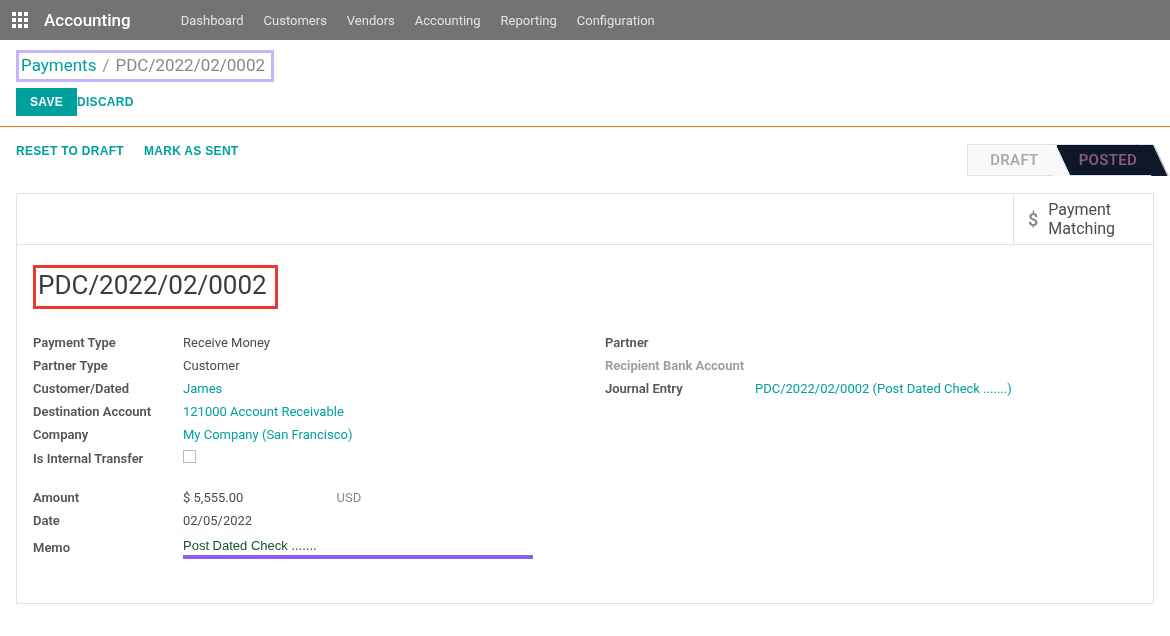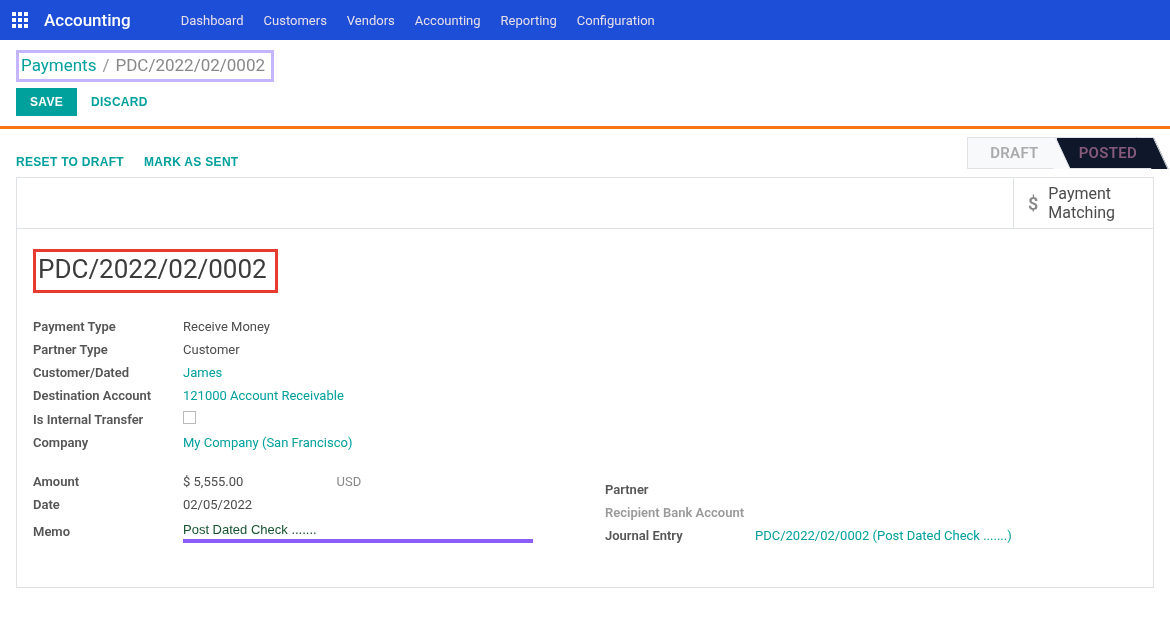--- a/index.html
+++ b/index.html
@@ -1,51 +1,51 @@
 <!DOCTYPE html>
 <html><head>
 <meta charset="utf-8">
 <style>
 * { box-sizing: border-box; margin: 0; padding: 0; }
 body { font-family: -apple-system, BlinkMacSystemFont, "Segoe UI", Roboto, "Helvetica Neue", Arial, sans-serif; font-size: 13px; color: #4c4c4c; background: #fff; }
 
-.topnav { background: #1d4ed8; height: 40px; display: flex; align-items: center; padding: 0 8px; color: #fff; }
+.topnav { background: #737373; height: 40px; display: flex; align-items: center; padding: 0 8px; color: #fff; }
 .apps-icon { width: 24px; height: 24px; display: flex; align-items: center; justify-content: center; margin-right: 12px; cursor: pointer; }
 .app-title { font-size: 17px; font-weight: 500; color: #fff; margin-right: 40px; }
 .nav-item { color: #e9dfe8; font-size: 13px; padding: 0 10px; cursor: pointer; }
 
 .breadcrumb-wrap { padding: 10px 16px 6px 16px; }
 .breadcrumb { display: inline-flex; align-items: center; font-size: 17px; border: 3px solid #c4b5fd; padding: 2px 6px 4px 2px; }
 .breadcrumb a { color: #00a09d; text-decoration: none; }
 .breadcrumb .sep { color: #999; margin: 0 6px; }
 .breadcrumb .crumb-current { color: #888; }
 
-.action-bar { padding: 0 8px 10px 16px; display: flex; align-items: center; gap: 14px; }
+.action-bar { padding: 0 8px 10px 16px; display: flex; align-items: center; }
 .btn-primary { background: #00a09d; color: #fff; border: none; padding: 7px 14px; font-size: 12px; font-weight: 600; cursor: pointer; letter-spacing: .3px; }
 .btn-link { color: #00a09d; background: none; border: none; font-size: 12px; font-weight: 600; cursor: pointer; letter-spacing: .3px; }
 
-.statusbar { border-top: 3px solid #f97316; display: flex; align-items: flex-end; padding: 8px 16px; }
+.statusbar { border-top: 1px solid #f97316; display: flex; align-items: flex-start; padding: 17px 16px; }
 .statusbar .left { display: flex; gap: 20px; }
 .status-stages { margin-left: auto; display: flex; align-items: center; }
 .stage { position: relative; padding: 6px 16px 6px 22px; font-size: 15px; font-weight: 600; letter-spacing: .3px; color: #aaa; background: #f8f9fa; border: 1px solid #dee2e6; cursor: pointer; }
 .stage.active { color: #875a7b; background: #0f172a; }
 .stage::after { content: ''; position: absolute; right: -8px; top: -1px; bottom: -1px; width: 16px; background: inherit; border-right: 1px solid #dee2e6; border-top: 1px solid #dee2e6; transform: skewX(25deg); z-index: 1; }
 
 .sheet { margin: 0 16px 16px 16px; border: 1px solid #dee2e6; background: #fff; }
 .sheet-top { display: flex; border-bottom: 1px solid #dee2e6; min-height: 44px; }
 .sheet-top-spacer { flex: 1; }
 .stat-btn { display: flex; align-items: center; gap: 10px; padding: 6px 14px; border-left: 1px solid #dee2e6; cursor: pointer; min-width: 140px; }
 .stat-btn .dollar { font-size: 18px; color: #888; font-weight: 600; }
 .stat-btn .txt { font-size: 16px; color: #4c4c4c; line-height: 1.2; }
 
 .sheet-body { padding: 20px 16px 40px 16px; }
 .title-wrap { display: inline-block; border: 3px solid #e63b2e; padding: 2px 8px 6px 2px; margin-bottom: 22px; }
 .rec-title { font-size: 26px; font-weight: 400; color: #3c3c3c; }
 
-.columns { display: flex; gap: 40px; align-items: flex-end; }
+.columns { display: flex; gap: 40px; }
 .col { flex: 1; }
 .field-row { display: flex; align-items: center; padding: 4px 0; font-size: 13px; }
 .field-row .label { width: 150px; color: #555; font-weight: 600; }
 .field-row .label.muted { color: #9a9a9a; }
 .field-row .value { flex: 1; color: #4c4c4c; }
 .field-row .value.link { color: #00a09d; cursor: pointer; }
 .field-row .value input.editable { border: none; border-bottom: 4px solid #8b5cf6; font-size: 13px; color: #14532d; padding: 2px 0; width: 100%; max-width: 350px; background: transparent; }
 .field-row .chk { width: 13px; height: 13px; border: 1px solid #bbb; display: inline-block; }
 .spacer-row { height: 16px; }
 .amt-cur { color: #888; margin-left: 90px; }
@@ -129,26 +129,26 @@
         </div>
         <div class="field-row">
           <div class="label">Customer/Dated</div>
           <div class="value link">James</div>
         </div>
         <div class="field-row">
           <div class="label">Destination Account</div>
           <div class="value link">121000 Account Receivable</div>
         </div>
         <div class="field-row">
+          <div class="label">Company</div>
+          <div class="value link">My Company (San Francisco)</div>
+        </div>
+        <div class="field-row">
           <div class="label">Is Internal Transfer</div>
           <div class="value"><span class="chk"></span></div>
-        </div>
-        <div class="field-row">
-          <div class="label">Company</div>
-          <div class="value link">My Company (San Francisco)</div>
         </div>
         <div class="spacer-row"></div>
         <div class="field-row">
           <div class="label">Amount</div>
           <div class="value">
             <span>$ 5,555.00</span>
             <span class="amt-cur">USD</span>
           </div>
         </div>
         <div class="field-row">

